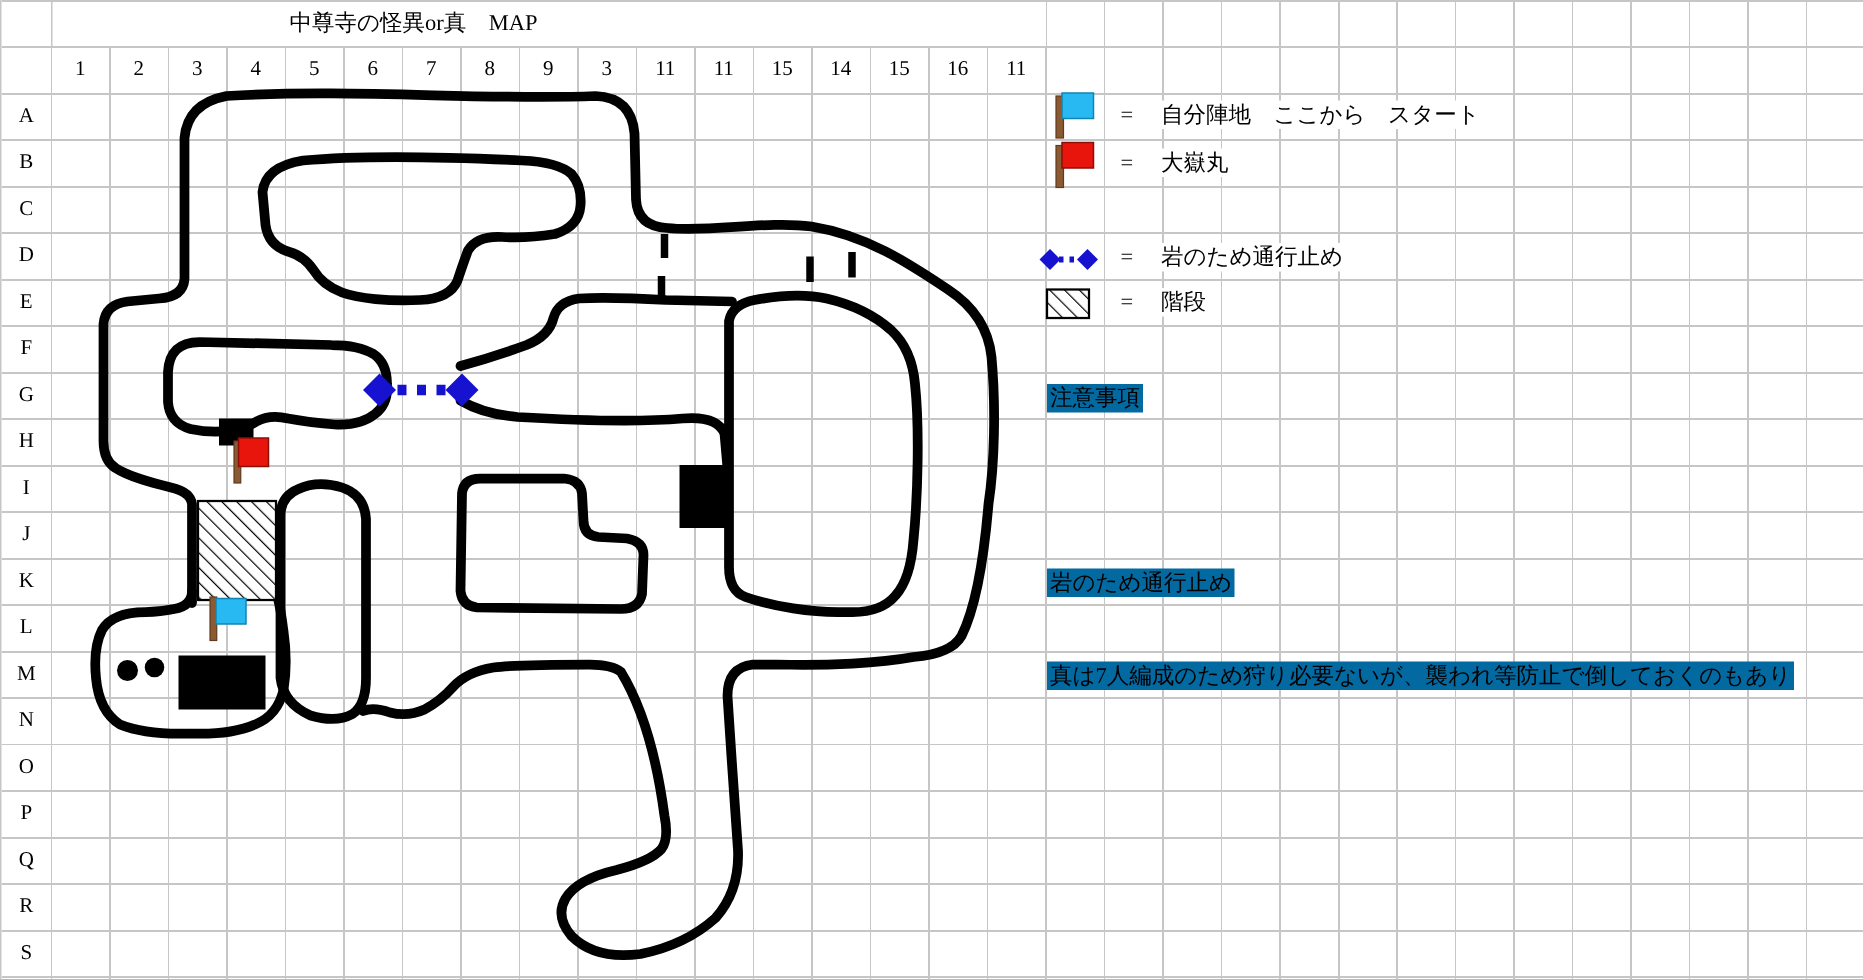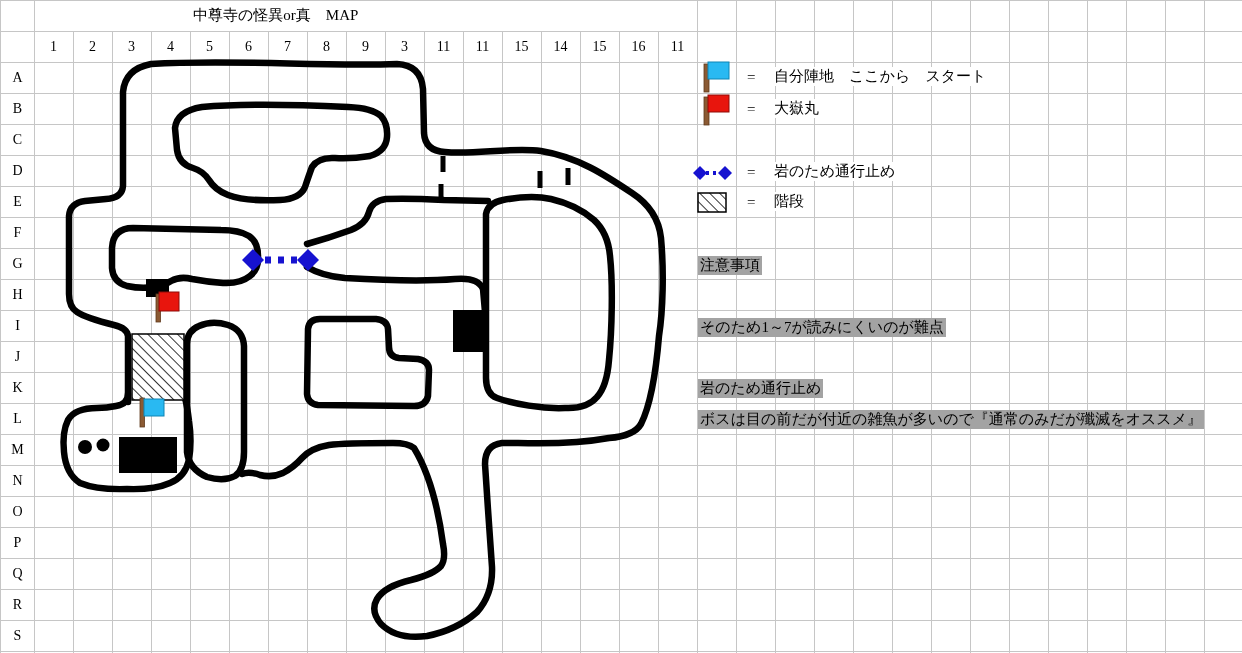--- a/index.html
+++ b/index.html
@@ -19,21 +19,21 @@
 
   .page-title{position:absolute;left:190px;top:6px;font-size:15px;white-space:nowrap;background:#fff;padding:0 2px;}
 
   .col-headers{position:absolute;left:33px;top:31px;display:flex;}
   .col-cell{width:39px;height:31px;line-height:31px;text-align:center;font-size:14px;}
   .row-headers{position:absolute;left:0;top:62px;display:flex;flex-direction:column;}
   .row-cell{width:33px;height:31px;line-height:31px;text-align:center;font-size:14px;}
 
   .legend-equals{position:absolute;left:744px;font-size:15px;background:#fff;padding:0 2px;}
   .legend-label{position:absolute;left:771px;font-size:15px;white-space:nowrap;background:#fff;padding:0 2px;}
-  .note{position:absolute;left:697px;font-size:15px;white-space:nowrap;background:#a3a3a3;padding:0 2px;}
+  .note{position:absolute;left:697px;font-size:15px;white-space:nowrap;background:#0369a1;padding:0 2px;}
 
   svg.overlay{position:absolute;left:0;top:0;pointer-events:none;}
   .wall{fill:none;stroke:var(--wall,#000);stroke-width:6.5;stroke-linecap:round;stroke-linejoin:round;}
   .tick{stroke:var(--wall,#000);stroke-width:5;stroke-linecap:butt;}
   .rock-dot{stroke:var(--rock_blue,#1612d0);fill:none;}
   .rock-diamond{fill:var(--rock_blue,#1612d0);}
   .blackbox{fill:var(--wall,#000);}
   .hatchrect{fill:url(#hatch);stroke:#000;stroke-width:1.5;}
   .flag-cyan{fill:var(--flag_cyan,#29b9f2);stroke:#0f85b5;stroke-width:1;}
   .flag-red{fill:var(--flag_red,#e8150d);stroke:#8f0d08;stroke-width:1;}
@@ -95,23 +95,22 @@
   <span class="legend-equals" style="top:69px">=</span>
   <span class="legend-label" style="top:67px">自分陣地　ここから　スタート</span>
   <span class="legend-equals" style="top:101px">=</span>
   <span class="legend-label" style="top:99px">大嶽丸</span>
   <span class="legend-equals" style="top:164px">=</span>
   <span class="legend-label" style="top:162px">岩のため通行止め</span>
   <span class="legend-equals" style="top:194px">=</span>
   <span class="legend-label" style="top:192px">階段</span>
 
   <div class="note" style="top:256px">注意事項</div>
-  <div class="note" style="top:318px">そのため1～7が読みにくいのが難点</div>
   <div class="note" style="top:379px">岩のため通行止め</div>
-  <div class="note" style="top:410px">ボスは目の前だが付近の雑魚が多いので『通常のみだが殲滅をオススメ』</div>
+  <div class="note" style="top:441px">真は7人編成のため狩り必要ないが、襲われ等防止で倒しておくのもあり</div>
 
   <svg class="overlay" width="1242" height="653" viewBox="0 0 1242 653">
     <defs>
       <pattern id="hatch" width="7" height="7" patternUnits="userSpaceOnUse" patternTransform="rotate(-45)">
         <rect width="7" height="7" fill="#ffffff"></rect>
         <line x1="0" y1="0" x2="0" y2="7" stroke="#000" stroke-width="1.6"></line>
       </pattern>
     </defs>
 
     <path class="wall" d="

